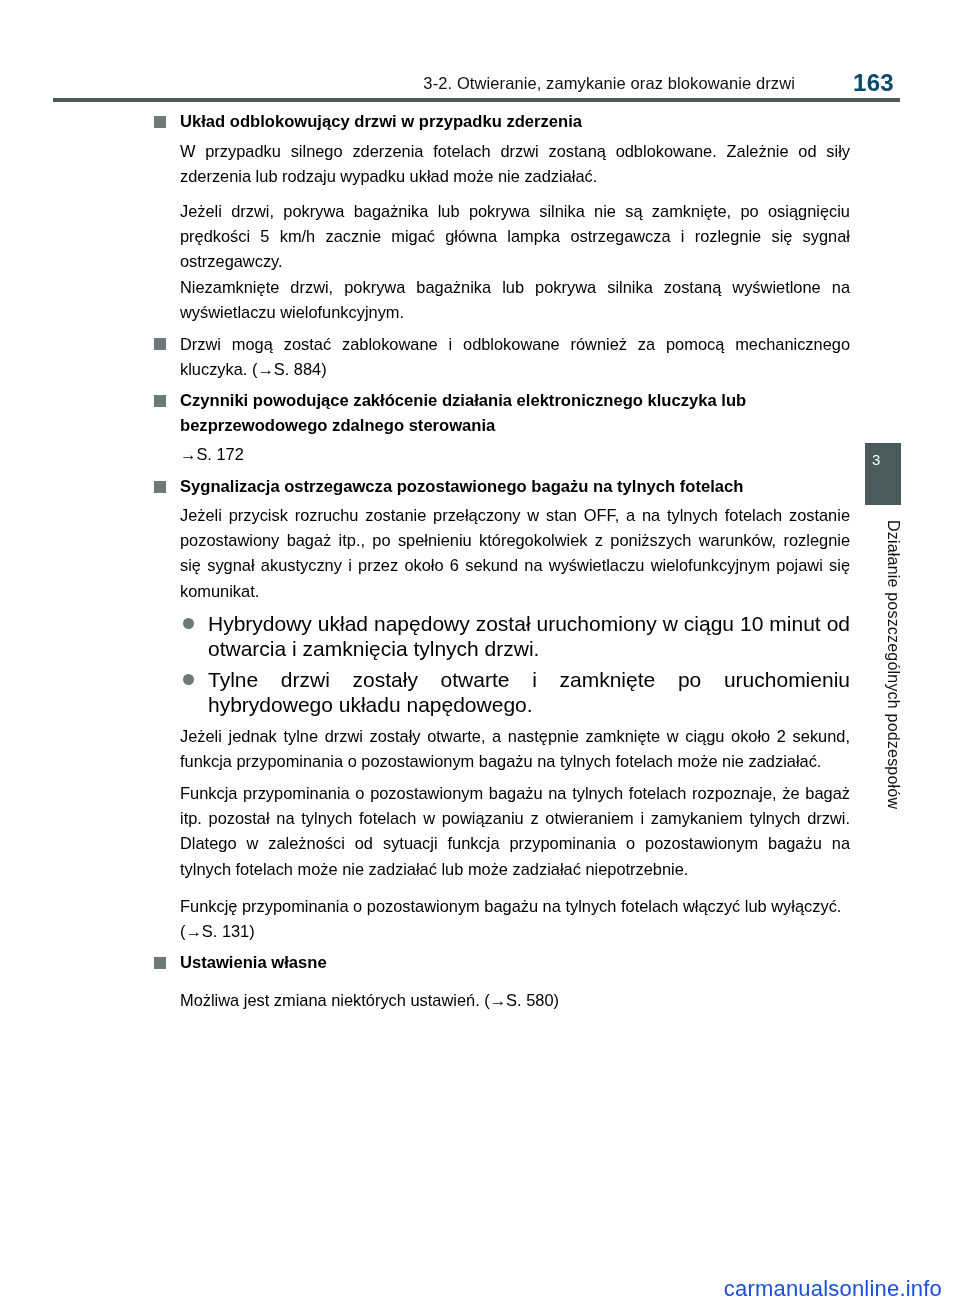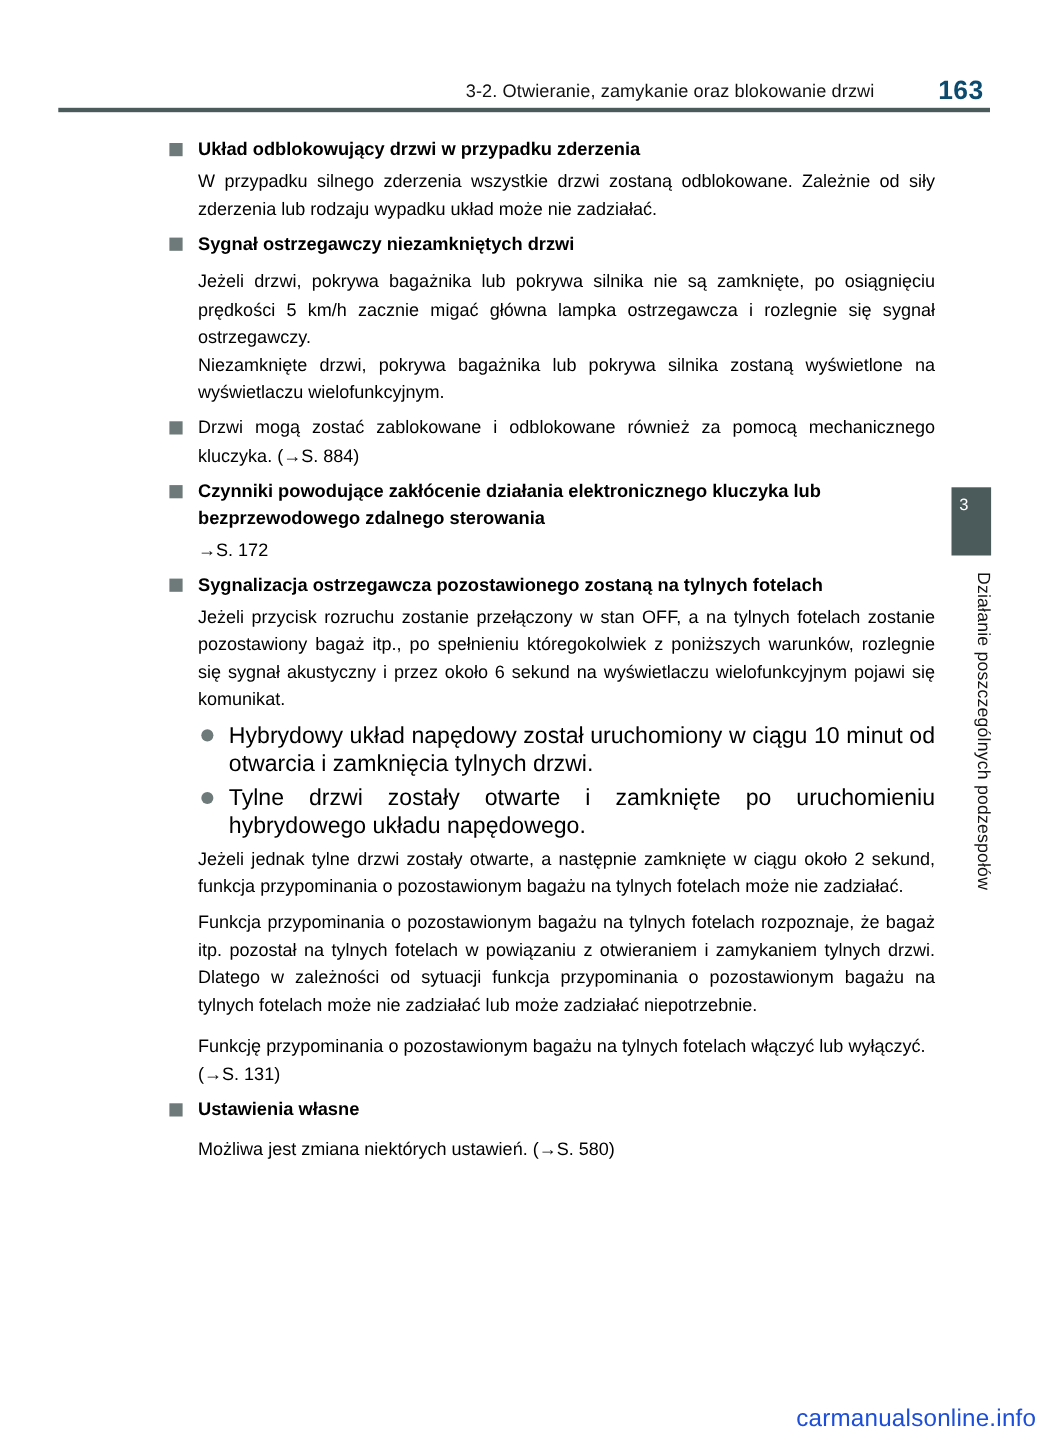--- a/index.html
+++ b/index.html
@@ -53,21 +53,21 @@
     font-size: 24px;
     font-weight: bold;
     letter-spacing: 0.3px;
     color: #0c4a6e;
   }
 
   
   .content {
     position: absolute;
     left: 152px;
-    top: 124px;
+    top: 110px;
     width: 698px;
   }
 
   .sec-head {
     position: relative;
     padding-left: 28px;
     font-size: 16.6px;
     font-weight: bold;
     line-height: 24.5px;
     margin-bottom: 4px;
@@ -173,43 +173,39 @@
     <div class="header-pageno">163</div>
     <div class="header-line"></div>
   </div>
 
   <div class="content">
 
     <div class="sec-head">
       <span class="sq"></span>
       <span>Układ odblokowujący drzwi w przypadku zderzenia</span>
     </div>
-    <div class="para">W przypadku silnego zderzenia wszystkie drzwi zostaną odblokowane. Zależnie od siły zderzenia lub rodzaju wypadku układ może nie zadziałać.</div>
-
-    <div class="sec-head">
-      <span class="sq"></span>
-      <span>Sygnał ostrzegawczy niezamkniętych drzwi</span>
-    </div>
+    <div class="para">W przypadku silnego zderzenia fotelach drzwi zostaną odblokowane. Zależnie od siły zderzenia lub rodzaju wypadku układ może nie zadziałać.</div>
+
     <div class="para tight">Jeżeli drzwi, pokrywa bagażnika lub pokrywa silnika nie są zamknięte, po osiągnięciu prędkości 5 km/h zacznie migać główna lampka ostrzegawcza i rozlegnie się sygnał ostrzegawczy.</div>
     <div class="para">Niezamknięte drzwi, pokrywa bagażnika lub pokrywa silnika zostaną wyświetlone na wyświetlaczu wielofunkcyjnym.</div>
 
     <div class="sec-head">
       <span class="sq"></span>
     </div>
     <div class="para">Drzwi mogą zostać zablokowane i odblokowane również za pomocą mechanicznego kluczyka. (→S. 884)</div>
 
     <div class="sec-head">
       <span class="sq"></span>
       <span>Czynniki powodujące zakłócenie działania elektronicznego kluczyka lub bezprzewodowego zdalnego sterowania</span>
     </div>
     <div class="para ref">→S. 172</div>
 
     <div class="sec-head">
       <span class="sq"></span>
-      <span>Sygnalizacja ostrzegawcza pozostawionego zostaną na tylnych fotelach</span>
+      <span>Sygnalizacja ostrzegawcza pozostawionego bagażu na tylnych fotelach</span>
     </div>
     <div class="para">Jeżeli przycisk rozruchu zostanie przełączony w stan OFF, a na tylnych fotelach zostanie pozostawiony bagaż itp., po spełnieniu któregokolwiek z poniższych warunków, rozlegnie się sygnał akustyczny i przez około 6 sekund na wyświetlaczu wielofunkcyjnym pojawi się komunikat.</div>
 
     <div class="bullet">
       <span class="dot"></span>
       <span>Hybrydowy układ napędowy został uruchomiony w ciągu 10 minut od otwarcia i zamknięcia tylnych drzwi.</span>
     </div>
     <div class="bullet">
       <span class="dot"></span>
       <span>Tylne drzwi zostały otwarte i zamknięte po uruchomieniu hybrydowego układu napędowego.</span>

